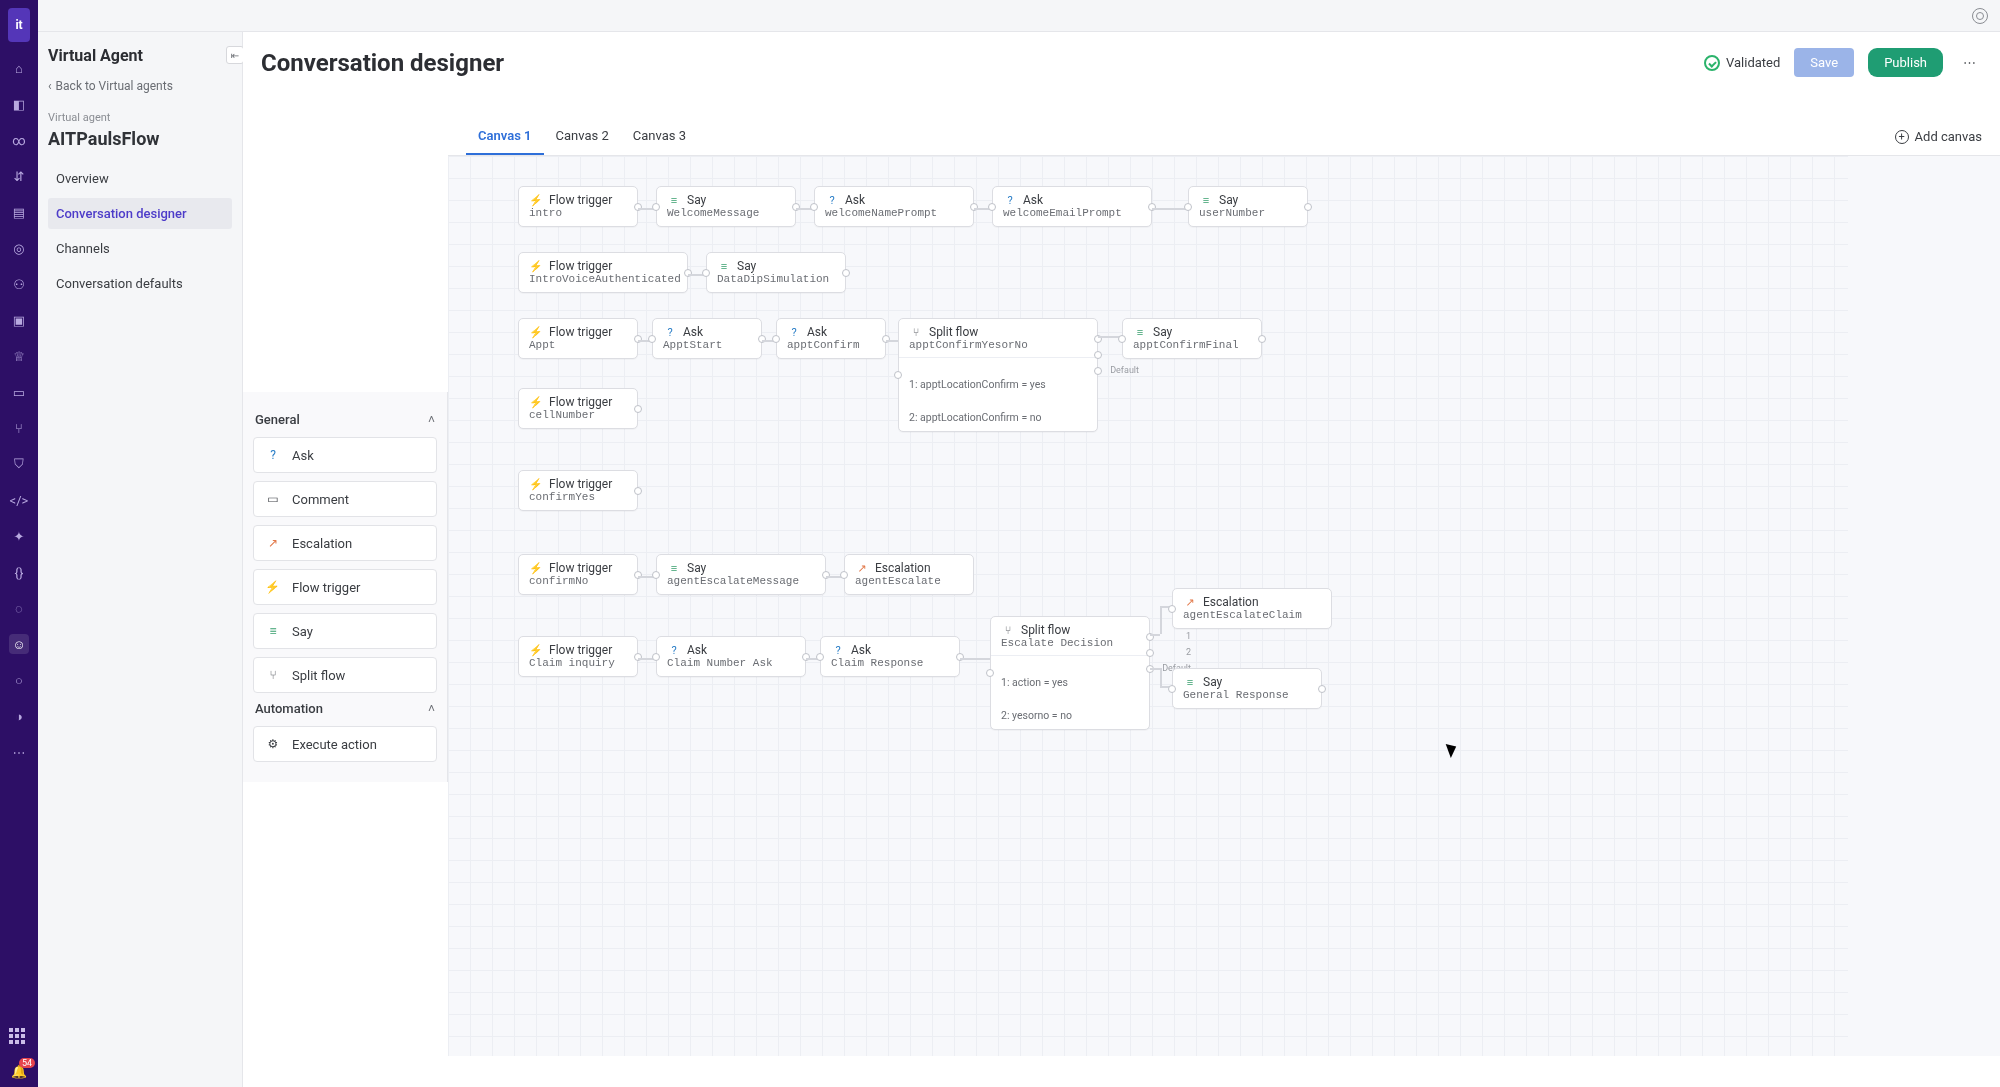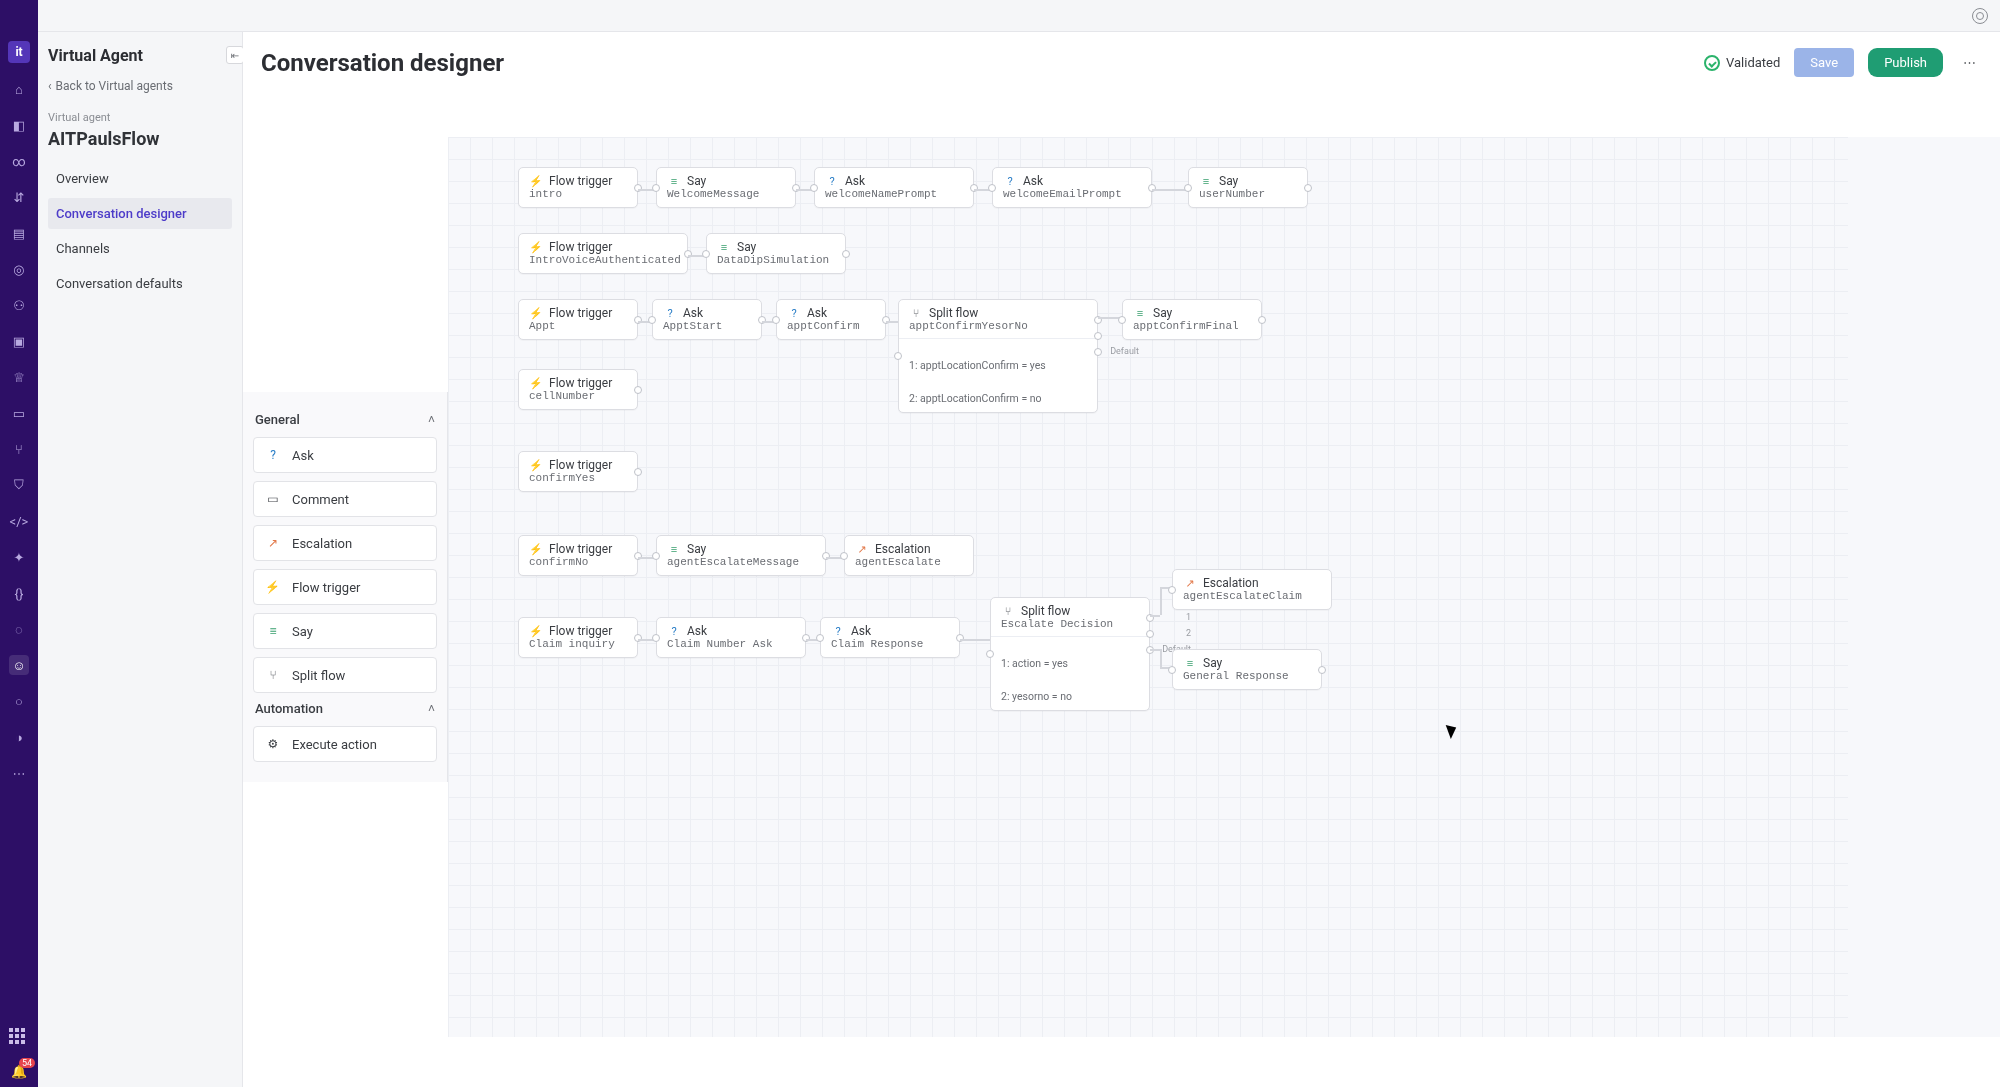--- a/index.html
+++ b/index.html
@@ -1,21 +1,21 @@
 <!DOCTYPE html>
 <html><head>
 <meta charset="utf-8">
 <style>
   * { box-sizing: border-box; margin: 0; padding: 0; font-family: -apple-system, "Segoe UI", Roboto, Arial, sans-serif; }
   html, body { width: 100%; height: 100%; background: #f3f3f5; color: #303338; font-size: 13px; }
   .app { display: flex; height: 100%; background: #f5f6f8; }
 
   
   .rail { width: 38px; background: #2d0f66; display: flex; flex-direction: column; align-items: center; padding: 8px 0; gap: 16px; }
-  .rail .logo { width: 22px; height: 22px; background: #5436b8; border-radius: 4px; display:flex;align-items:center;justify-content:center;color:#fff;font-weight:700;font-size:12px;margin-top:33px;}
+  .rail .logo { width: 22px; height: 34px; background: #5436b8; border-radius: 4px; display:flex;align-items:center;justify-content:center;color:#fff;font-weight:700;font-size:12px;}
   .rail .ritem { width: 20px; height: 20px; display:flex;align-items:center;justify-content:center; color:#b8a9e0; cursor:pointer; }
   .rail .ritem.active { color: #fff; background: rgba(255,255,255,.12); border-radius:4px;}
   .rail .spacer { flex:1;}
   .rail .apps { width:20px;height:20px;display:grid;grid-template-columns:repeat(3,4px);grid-template-rows:repeat(3,4px);gap:2px;}
   .rail .apps span{background:#cbbde8;}
   .rail .bell{position:relative;color:#cbbde8;}
   .rail .badge{position:absolute;top:-6px;right:-8px;background:#e6454d;color:#fff;font-size:9px;padding:0 3px;border-radius:6px;}
 
   
   .topbar { position:absolute; top:0; left:38px; right:0; height:32px; background:#f5f6f8; border-bottom:1px solid #e5e6ea; display:flex;align-items:center;justify-content:flex-end;padding:0 12px;color:#6a6d73;}
@@ -210,20 +210,29 @@
             <span>Automation</span>
             <span class="chev">˄</span>
           </div>
           <div class="item">
               <span class="ico ico-exec">⚙</span>
               <span>Execute action</span>
             </div>
         </div>
 
         <div style="flex:1;display:flex;flex-direction:column;min-width:0;">
+          <div class="tabs">
+            <div class="tab active">Canvas 1</div>
+            <div class="tab">Canvas 2</div>
+            <div class="tab">Canvas 3</div>
+            <div class="add">
+              <span class="plus"></span>
+              <span>Add canvas</span>
+            </div>
+          </div>
 
           <div class="canvas-wrap">
             <div class="canvas">
 
               <div class="node" style="left:70px;top:30px;width:120px;">
                 <div class="nh">
                     <span class="nico ico-flow">⚡</span>
                     <span>Flow trigger</span>
                   </div>
                 <div class="ns">intro</div>

